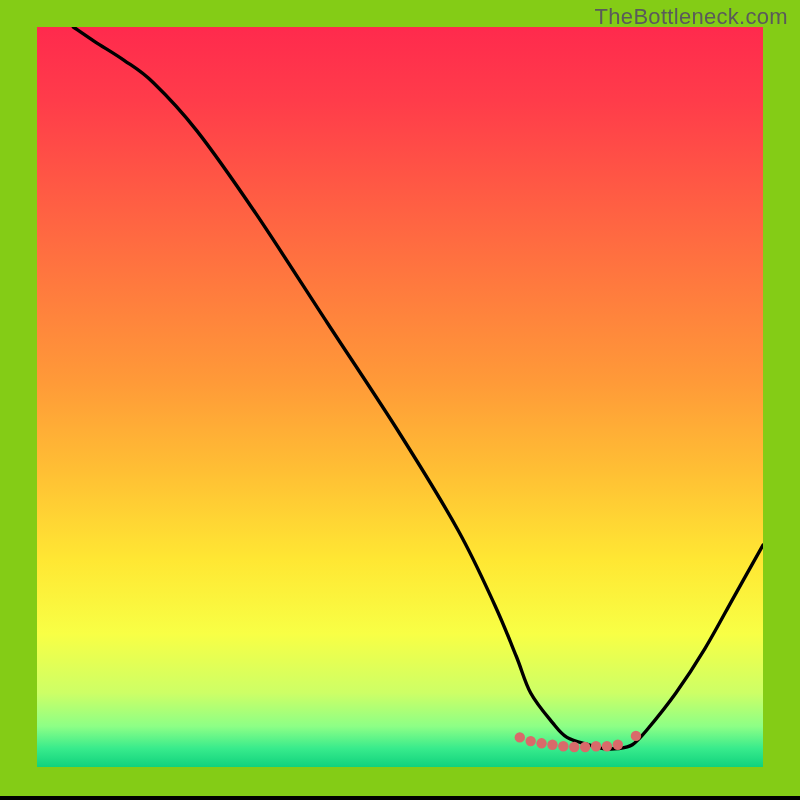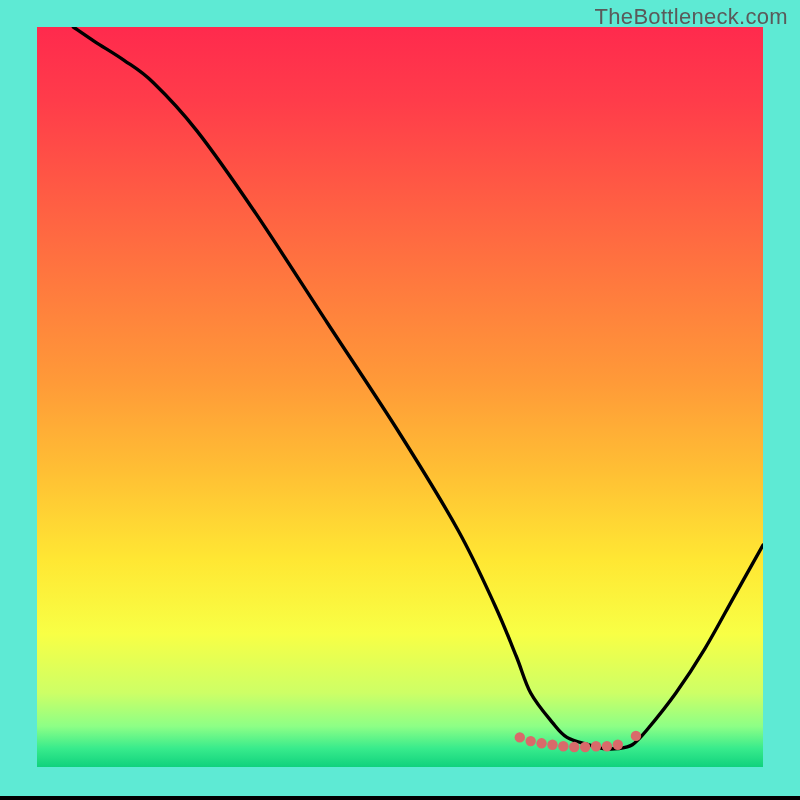--- a/index.html
+++ b/index.html
@@ -8,21 +8,21 @@
     width: 800px;
     height: 800px;
     background: #000;
     overflow: hidden;
     font-family: Arial, Helvetica, sans-serif;
   }
   .frame {
     position: relative;
     width: 800px;
     height: 796px;
-    background: #5eead4;
+    background: #84cc16;
   }
   .watermark {
     position: absolute;
     top: 4px;
     right: 12px;
     color: #5a5a5a;
     font-size: 22px;
     font-weight: 500;
     letter-spacing: 0.3px;
     z-index: 10;

